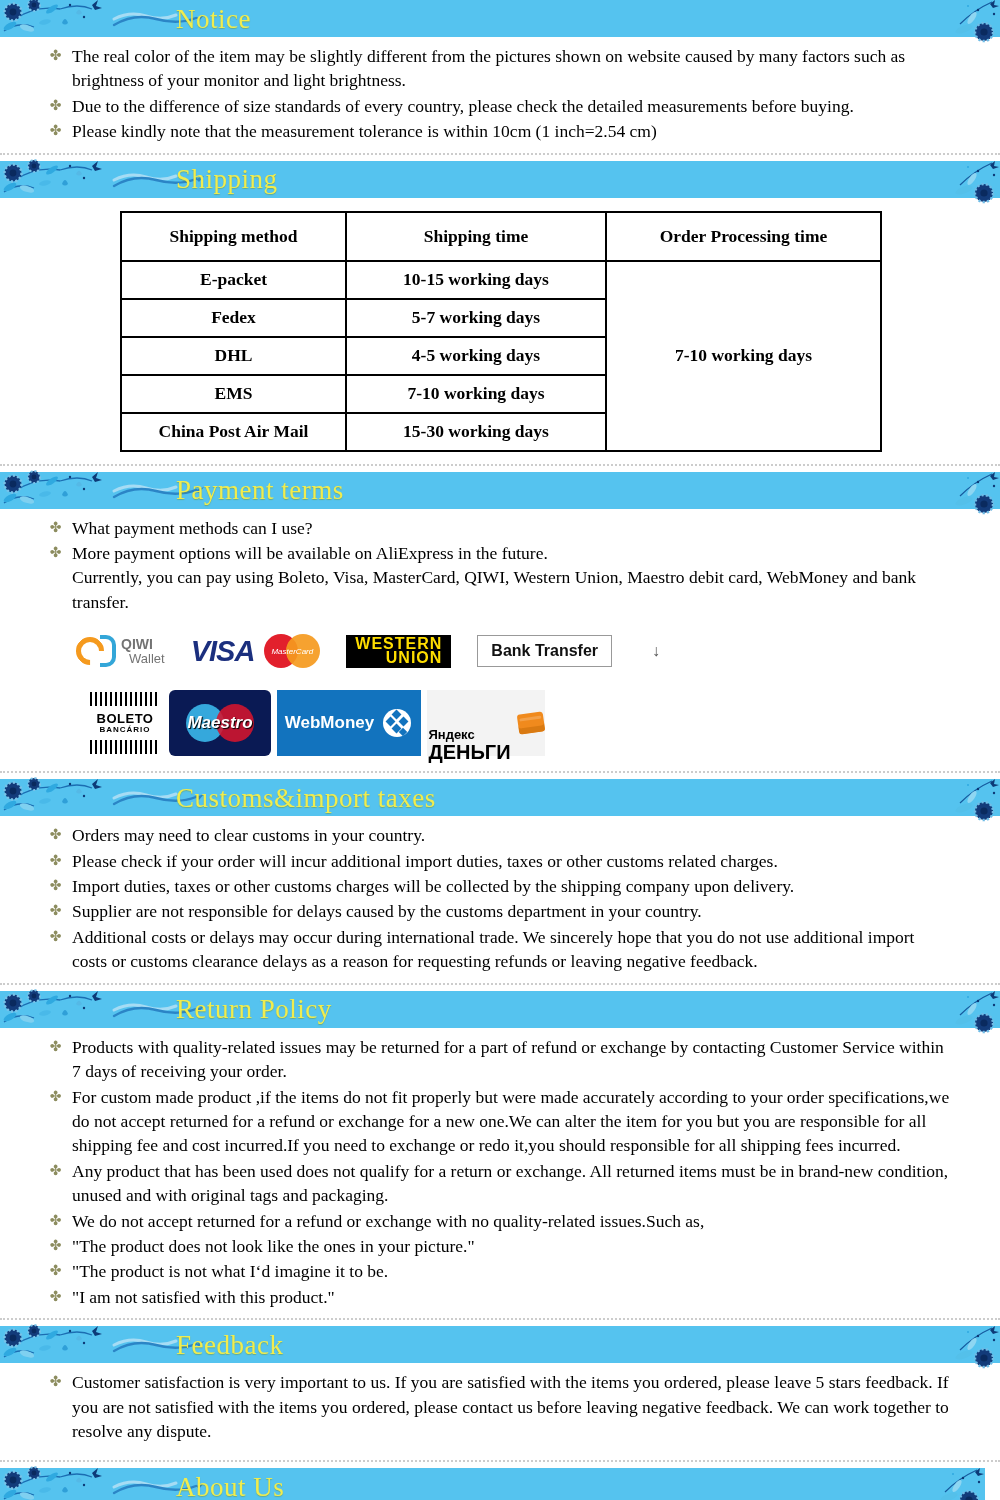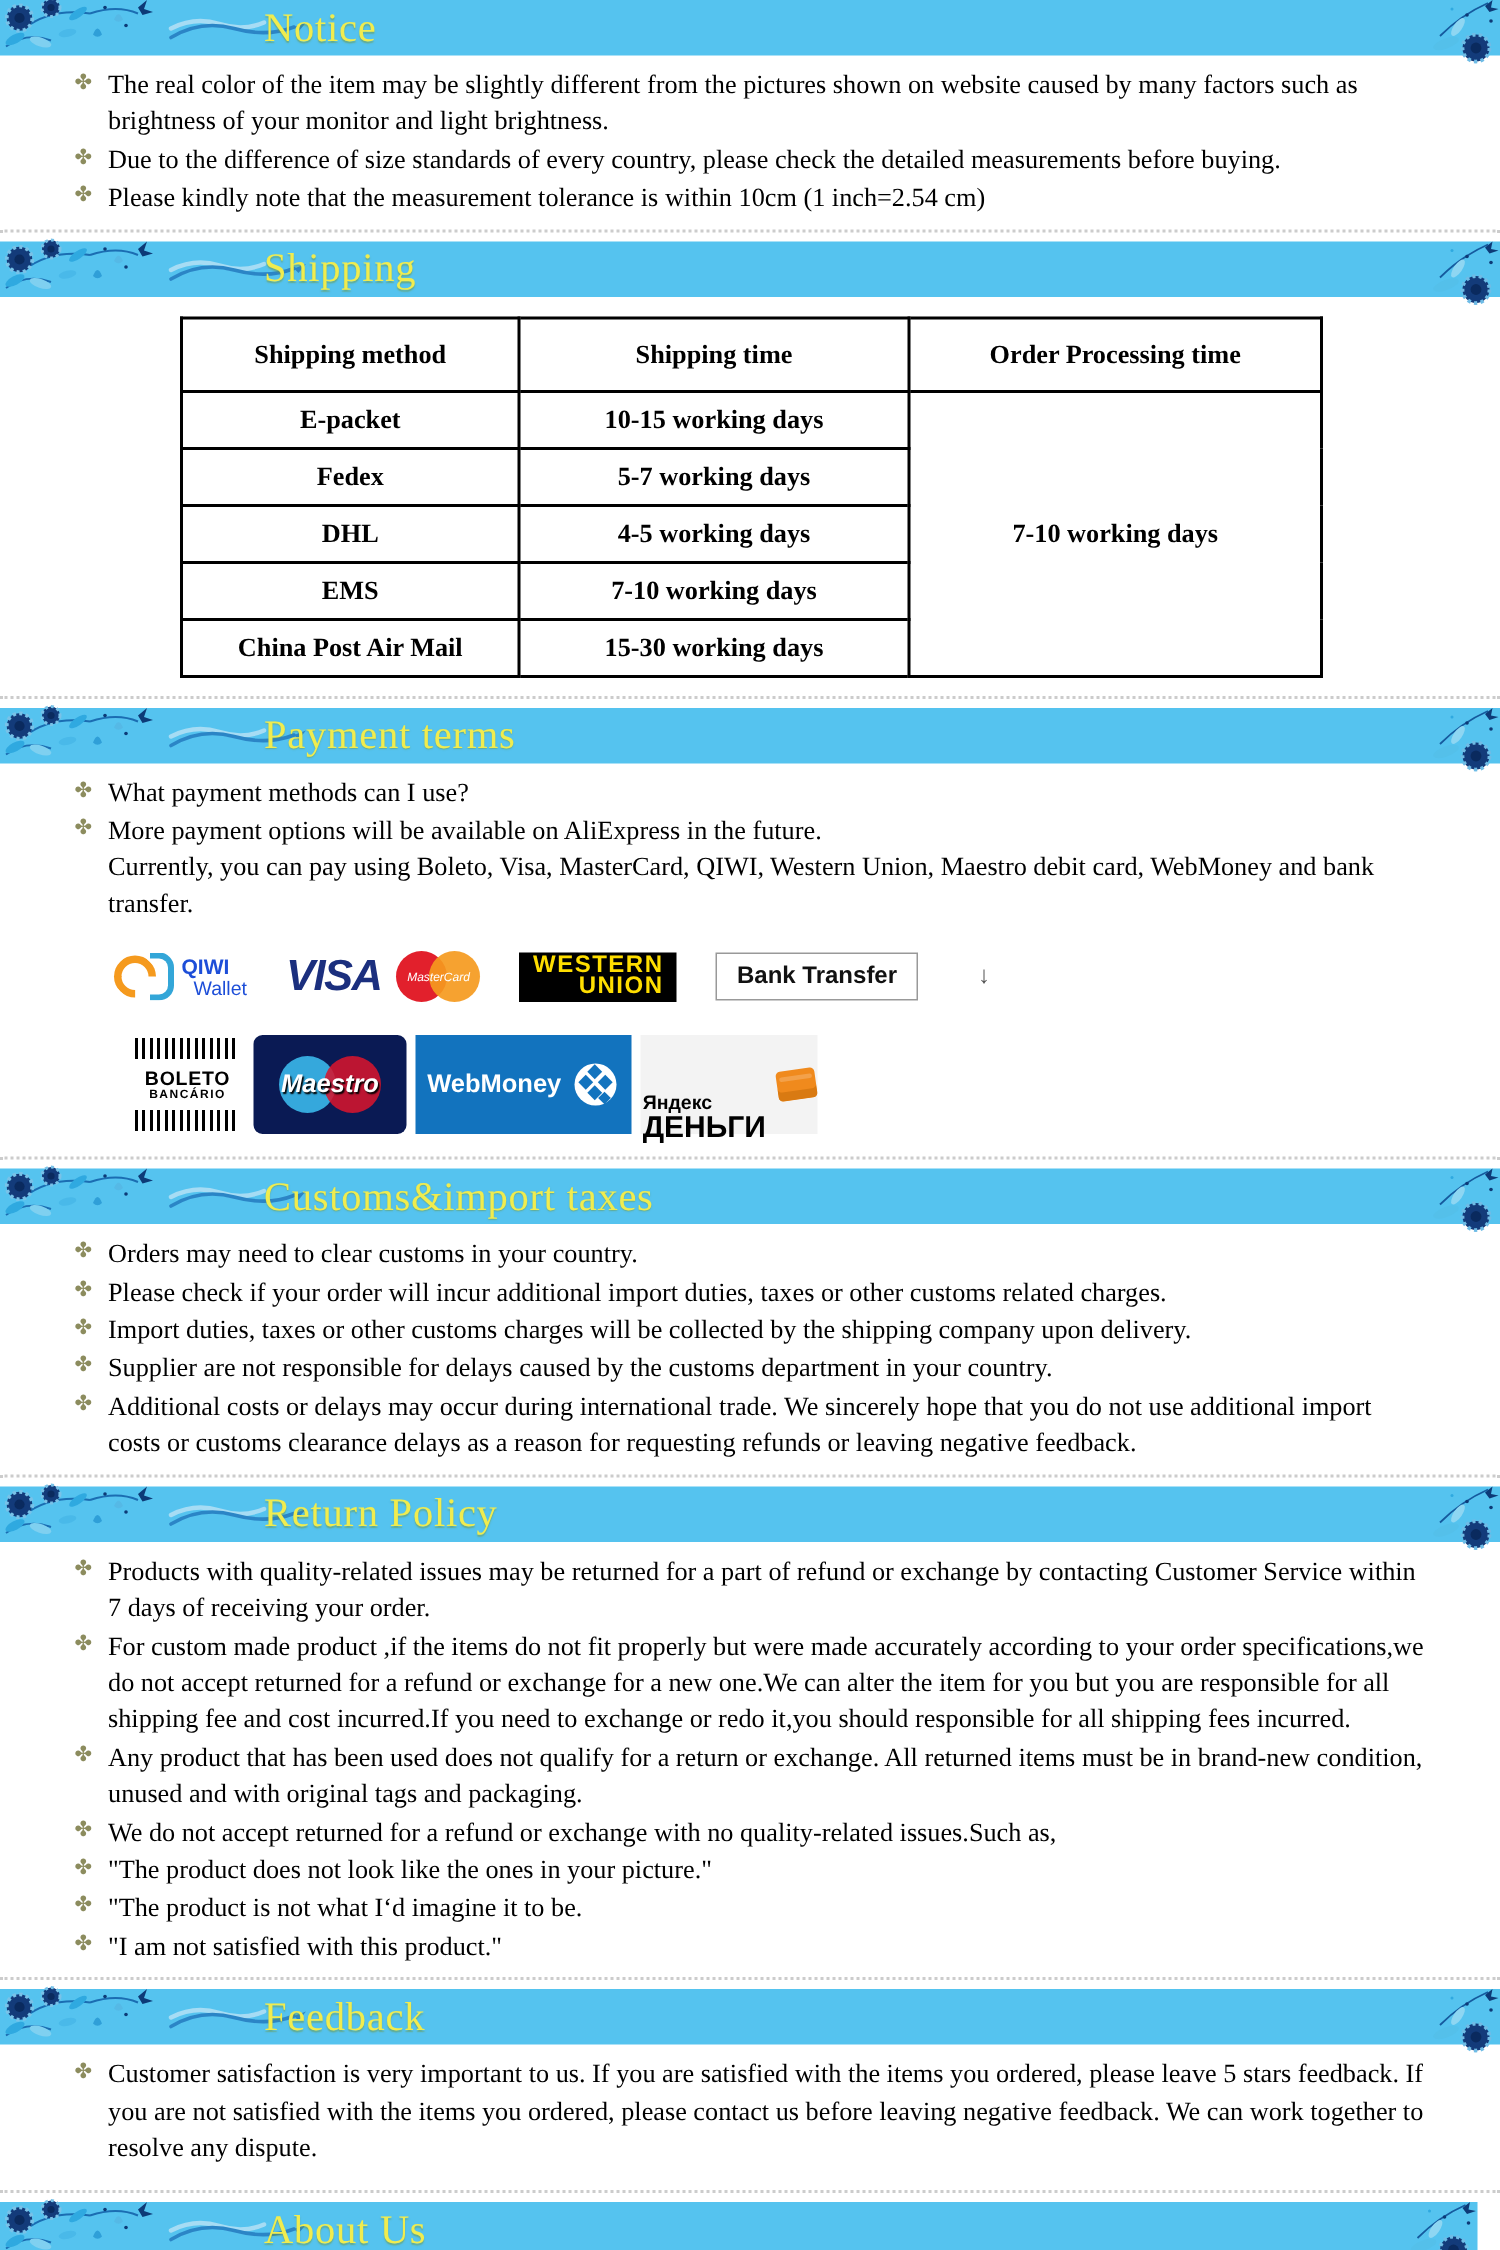--- a/index.html
+++ b/index.html
@@ -34,21 +34,21 @@
 
   
   .pay-row{display:flex;align-items:center;}
   .row1{margin:10px 0 0 76px;height:44px;gap:26px;}
   .row2{margin:16px 0 0 90px;height:68px;gap:6px;}
   .sans{font-family:"Liberation Sans",sans-serif;}
 
   .qiwi{display:flex;align-items:center;gap:3px;}
   .qiwi-o{width:18px;height:18px;border:5px solid #F59A1E;border-bottom-color:transparent;border-radius:50%;transform:rotate(-45deg);}
   .qiwi-b{width:12px;height:24px;border:4px solid #33A6D8;border-left:none;border-radius:0 10px 10px 0;margin-left:-7px;}
-  .qiwi-text{color:#1d4ed8;line-height:1.05;margin-left:2px;}
+  .qiwi-text{color:#737373;line-height:1.05;margin-left:2px;}
   .qiwi-text .l1{font-weight:bold;font-size:14px;display:block;}
   .qiwi-text .l2{font-size:13px;display:block;margin-left:8px;}
 
   .visa{font-weight:bold;font-style:italic;font-size:29px;color:#1B2F7E;letter-spacing:-1px;}
 
   .mc{position:relative;width:56px;height:36px;flex:0 0 56px;margin-left:-16px;}
   .mc .c1{position:absolute;left:0;top:1px;width:34px;height:34px;border-radius:50%;background:#E2202C;}
   .mc .c2{position:absolute;right:0;top:1px;width:34px;height:34px;border-radius:50%;background:#F59A1E;opacity:.92;}
   .mc .mtext{position:absolute;left:0;right:0;top:14px;text-align:center;color:#fff;font-style:italic;font-size:8px;}
 

